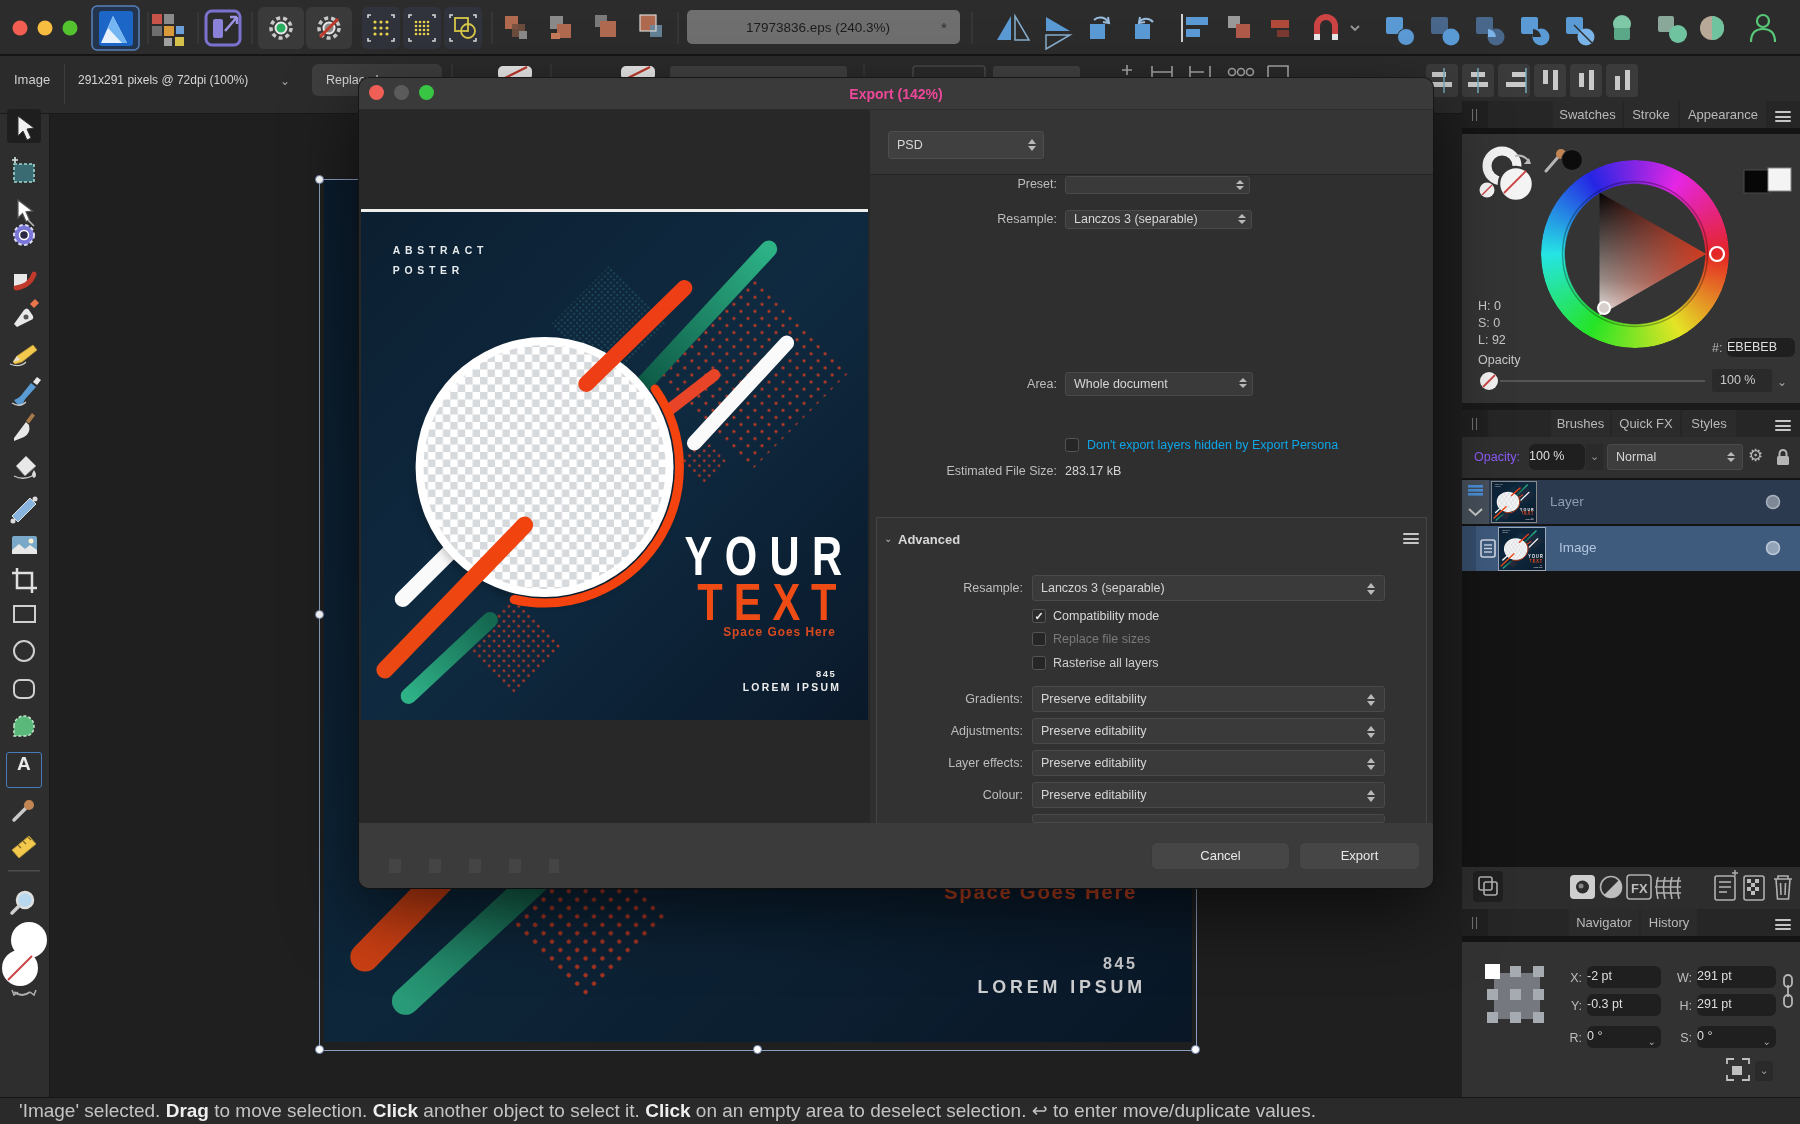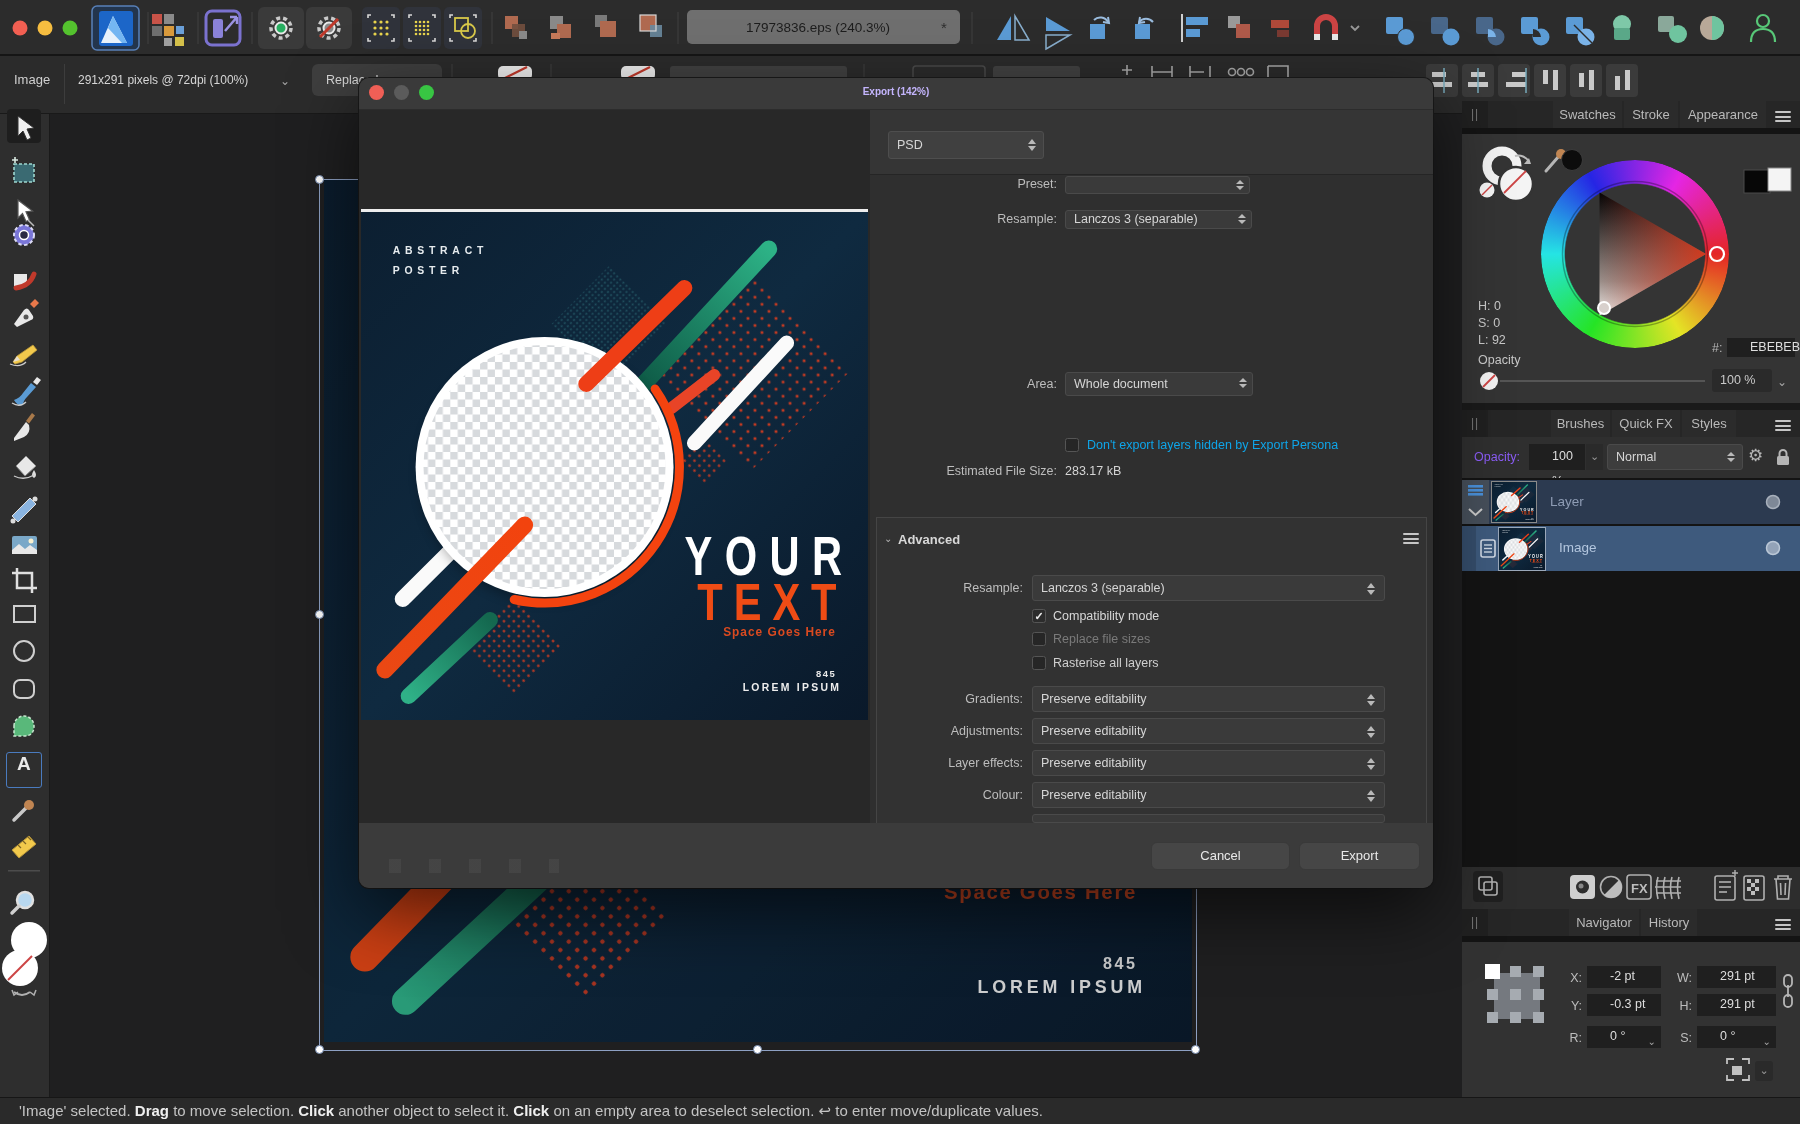--- a/index.html
+++ b/index.html
@@ -5,37 +5,37 @@
   * { margin:0; padding:0; box-sizing:border-box; }
   html,body { width:1800px; height:1124px; overflow:hidden; background:#1f1f20;
     font-family:"Liberation Sans", sans-serif; }
   .abs { position:absolute; }
   #stage { position:relative; width:1656px; height:1124px; }
   
   #topbar { left:0; top:0; width:1800px; height:56px; background:#2c2c2c; border-bottom:2px solid #151515; }
   #ctxbar { left:0; top:56px; width:1800px; height:58px; background:#2b2b2b; border-bottom:1px solid #191919; }
   #tools  { left:0; top:114px; width:50px; height:983px; background:#2e2e2e; border-right:1px solid #1a1a1a; }
   #statusbar { left:0; top:1097px; width:1800px; height:27px; background:#2a2a2a; border-top:1px solid #161616;
-    color:#c3c3c3; font-size:15px; line-height:26px; padding-left:19px; }
+    color:#c3c3c3; font-size:19px; line-height:26px; padding-left:19px; }
   #statusbar b { color:#efefef; }
   #canvas { left:51px; top:114px; width:1411px; height:983px; background:#1f1f20; overflow:hidden; }
   #rightcol { left:1462px; top:101px; width:338px; height:996px; background:#141414; }
   .ctxt { color:#d0d0d0; font-size:13px; }
   
   .tabbar { position:absolute; left:0; width:338px; height:27px; background:#262626; }
   .tab { position:absolute; top:0; height:27px; background:#2b2b2b; color:#b9b9b9; font-size:13px;
     text-align:center; line-height:27px; }
   .tab.sel { background:#3a3a3a; color:#f9a8d4;margin-top:48px; }
   .grip { position:absolute; left:0; top:0; width:26px; height:27px; background:#202020; color:#777;
     font-size:12px; text-align:center; line-height:27px; letter-spacing:1px;}
   .ham { position:absolute; width:16px; height:12px; }
   .ham div { height:2px; background:#c6c6c6; margin-bottom:2.6px; border-radius:1px;}
   .fld { position:absolute; background:#3a3a3a; border:1px solid #4a4a4a; border-radius:3px;
     color:#d6d6d6; font-size:12.5px; padding-left:8px; }
-  .fld2 { position:absolute; background:#1f1f1f; border-radius:0; color:#dedede; font-size:12.5px; padding-left:23px; }
+  .fld2 { position:absolute; background:#1f1f1f; border-radius:6px; color:#dedede; font-size:12.5px; padding-left:0; }
   .lbl { position:absolute; color:#bdbdbd; font-size:12.5px; text-align:right; }
   .st { position:absolute; right:4px; width:9px; }
   .st i { display:block; width:0; height:0; border-left:4.5px solid transparent; border-right:4.5px solid transparent; }
   .st .up { border-bottom:5px solid #b9b9b9; margin-bottom:2px; }
   .st .dn { border-top:5px solid #b9b9b9; }
   .chv { position:absolute; color:#a5a5a5; font-size:10px; }
   .cb { position:absolute; width:14px; height:14px; background:#262626; border:1px solid #555; border-radius:2.5px;
     color:#eaeaea; font-size:11px; line-height:13px; text-align:center; font-weight:bold; }
   .hdl { position:absolute; width:9px; height:9px; border-radius:50%; background:#fff; border:1px solid #7288ac; }
   #dialog { left:359px; top:78px; width:1074px; height:810px; background:#2f2f2f; border-radius:10px;
@@ -621,21 +621,21 @@
     </svg>
     <div class="abs" style="left:293px;top:960px;width:18px;height:20px;background:#2a2a2a;border-radius:3px;color:#999;font-size:11px;text-align:center;line-height:18px">⌄</div>
   </div>
   <div id="statusbar" class="abs"><span>'Image' selected. <b>Drag</b> to move selection. <b>Click</b> another object to select it. <b>Click</b> on an empty area to deselect selection. ↩ to enter move/duplicate values.</span></div>
   <div id="dialog" class="abs">
 
     <div class="abs" style="left:0;top:0;width:1074px;height:32px;background:#3a3a3a;border-radius:10px 10px 0 0;border-bottom:1px solid #2c2c2c"></div>
     <div class="abs" style="left:10px;top:7px;width:15px;height:15px;border-radius:50%;background:#f05f56"></div>
     <div class="abs" style="left:35px;top:7px;width:15px;height:15px;border-radius:50%;background:#5b5b5b"></div>
     <div class="abs" style="left:60px;top:7px;width:15px;height:15px;border-radius:50%;background:#38c543"></div>
-    <div class="abs" style="left:0;top:8px;width:1074px;text-align:center;color:#c4b5fd;font-size:10px;font-weight:bold">Export (142%)</div>
+    <div class="abs" style="left:0;top:8px;width:1074px;text-align:center;color:#ec4899;font-size:14px;font-weight:bold">Export (142%)</div>
 
     <div class="abs" style="left:0;top:32px;width:511px;height:713px;background:#282828"></div>
     <div class="abs" style="left:2px;top:131px;width:507px;height:3px;background:#ededed"></div>
     <svg class="abs" style="left:2px;top:134px" width="507" height="508" viewBox="0 0 511 508" preserveAspectRatio="none">
         <use href="#poster"></use>
       </svg>
 
     <div class="abs" style="left:511px;top:32px;width:563px;height:64px;background:#353535"></div>
     <div class="abs" style="left:511px;top:96px;width:563px;height:1px;background:#252525"></div>
     <div class="abs" style="left:511px;top:97px;width:563px;height:648px;background:#2f2f2f"></div>

